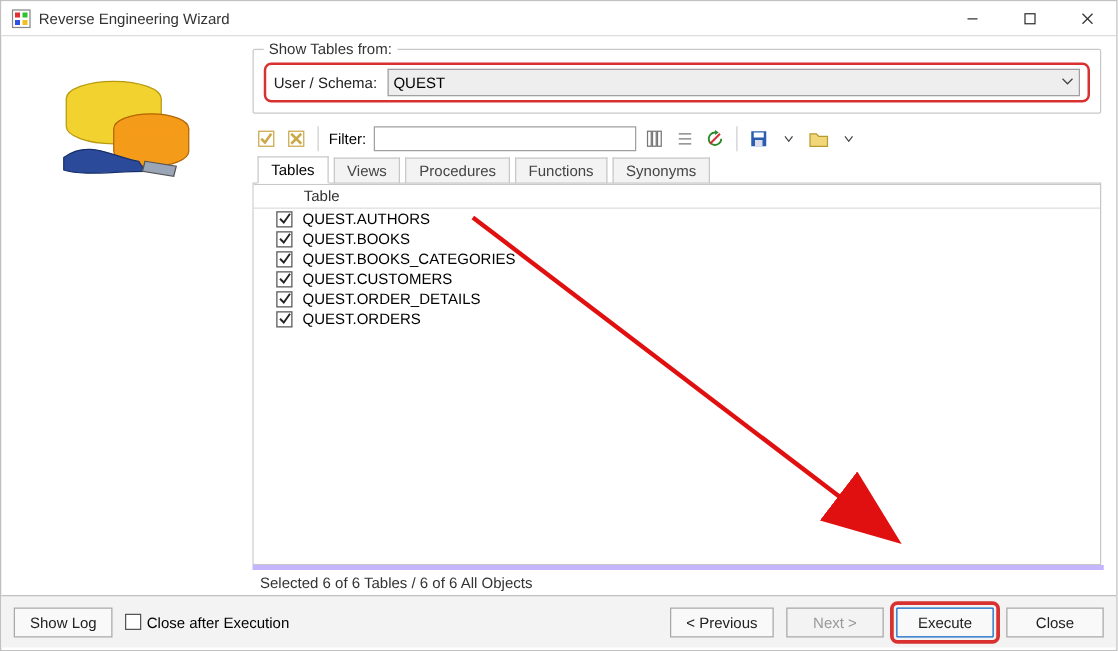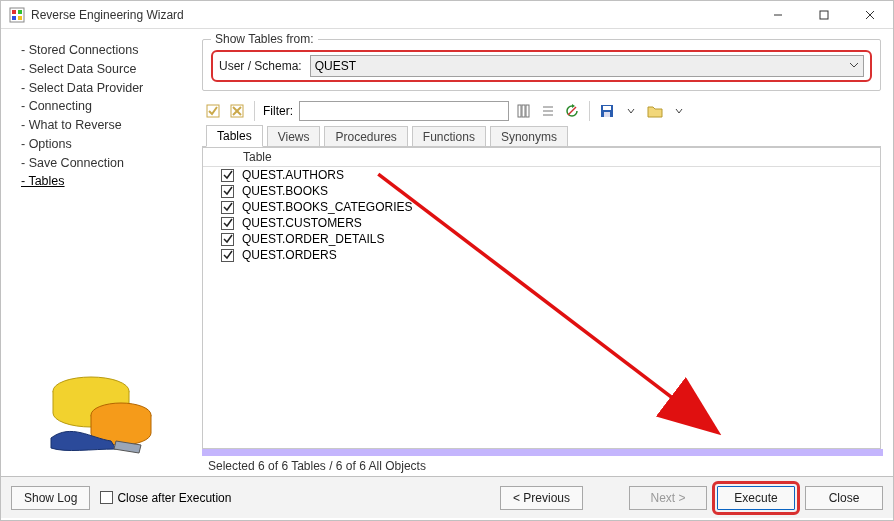--- a/index.html
+++ b/index.html
@@ -176,21 +176,21 @@
     border:1px solid #555;
     display:inline-flex;
     align-items:center; justify-content:center;
     font-size:10px;
     color:#222;
     background:#fff;
   }
   .row-label { font-size:12px; color:#000; }
   .status-bar {
     padding:3px 6px;
-    border-top:7px solid #c4b5fd;
+    border-top:4px solid #c4b5fd;
     font-size:12px;
     color:#333;
     background:#fff;
   }
   
   .bottombar {
     height:42px;
     border-top:1px solid #c0c0c0;
     display:flex;
     align-items:center;
@@ -206,21 +206,20 @@
     background:#f9f9f9;
     color:#222;
     font-size:12px;
     display:inline-flex;
     align-items:center;
     justify-content:center;
   }
   .btn:disabled, .btn.disabled {
     color:#999;
     background:#f3f3f3;
-    margin-left:36px;
   }
   .btn.execute {
     border:1px solid #0a64c2;
     outline:3px solid #d93030;
     outline-offset:2px;
     border-radius:1px;
   }
   .spacer { flex:1; }
   .close-chk {
     display:flex; align-items:center; gap:4px;
@@ -260,30 +259,20 @@
     <svg width="10" height="10" viewBox="0 0 10 10">
         <line x1="1" y1="1" x2="9" y2="9" stroke="#333"></line>
         <line x1="9" y1="1" x2="1" y2="9" stroke="#333"></line>
       </svg>
   </div>
 </div>
 
 <div class="content">
 
   <div class="sidebar">
-    <div class="steps" id="steps">
-        <div class="step">- Stored Connections</div>
-        <div class="step">- Select Data Source</div>
-        <div class="step">- Select Data Provider</div>
-        <div class="step">- Connecting</div>
-        <div class="step">- What to Reverse</div>
-        <div class="step">- Options</div>
-        <div class="step">- Save Connection</div>
-        <div class="step current">- Tables</div>
-      </div>
     <div class="sidebar-image">
       <svg width="150" height="110" viewBox="0 0 150 110">
         <ellipse cx="70" cy="38" rx="38" ry="14" fill="#f2d22e" stroke="#b89a10"></ellipse>
         <path d="M32 38 v22 a38 14 0 0 0 76 0 v-22" fill="#f2d22e" stroke="#b89a10"></path>
         <ellipse cx="100" cy="62" rx="30" ry="12" fill="#f59b1a" stroke="#b36500"></ellipse>
         <path d="M70 62 v18 a30 12 0 0 0 60 0 v-18" fill="#f59b1a" stroke="#b36500"></path>
         <path d="M30 85 C50 70 70 85 90 88 L95 96 C70 96 45 100 30 95 Z" fill="#2b4a9a" stroke="#17306c"></path>
         <polygon points="95,88 120,92 118,100 93,96" fill="#9aa6b8" stroke="#555"></polygon>
       </svg>
     </div>

